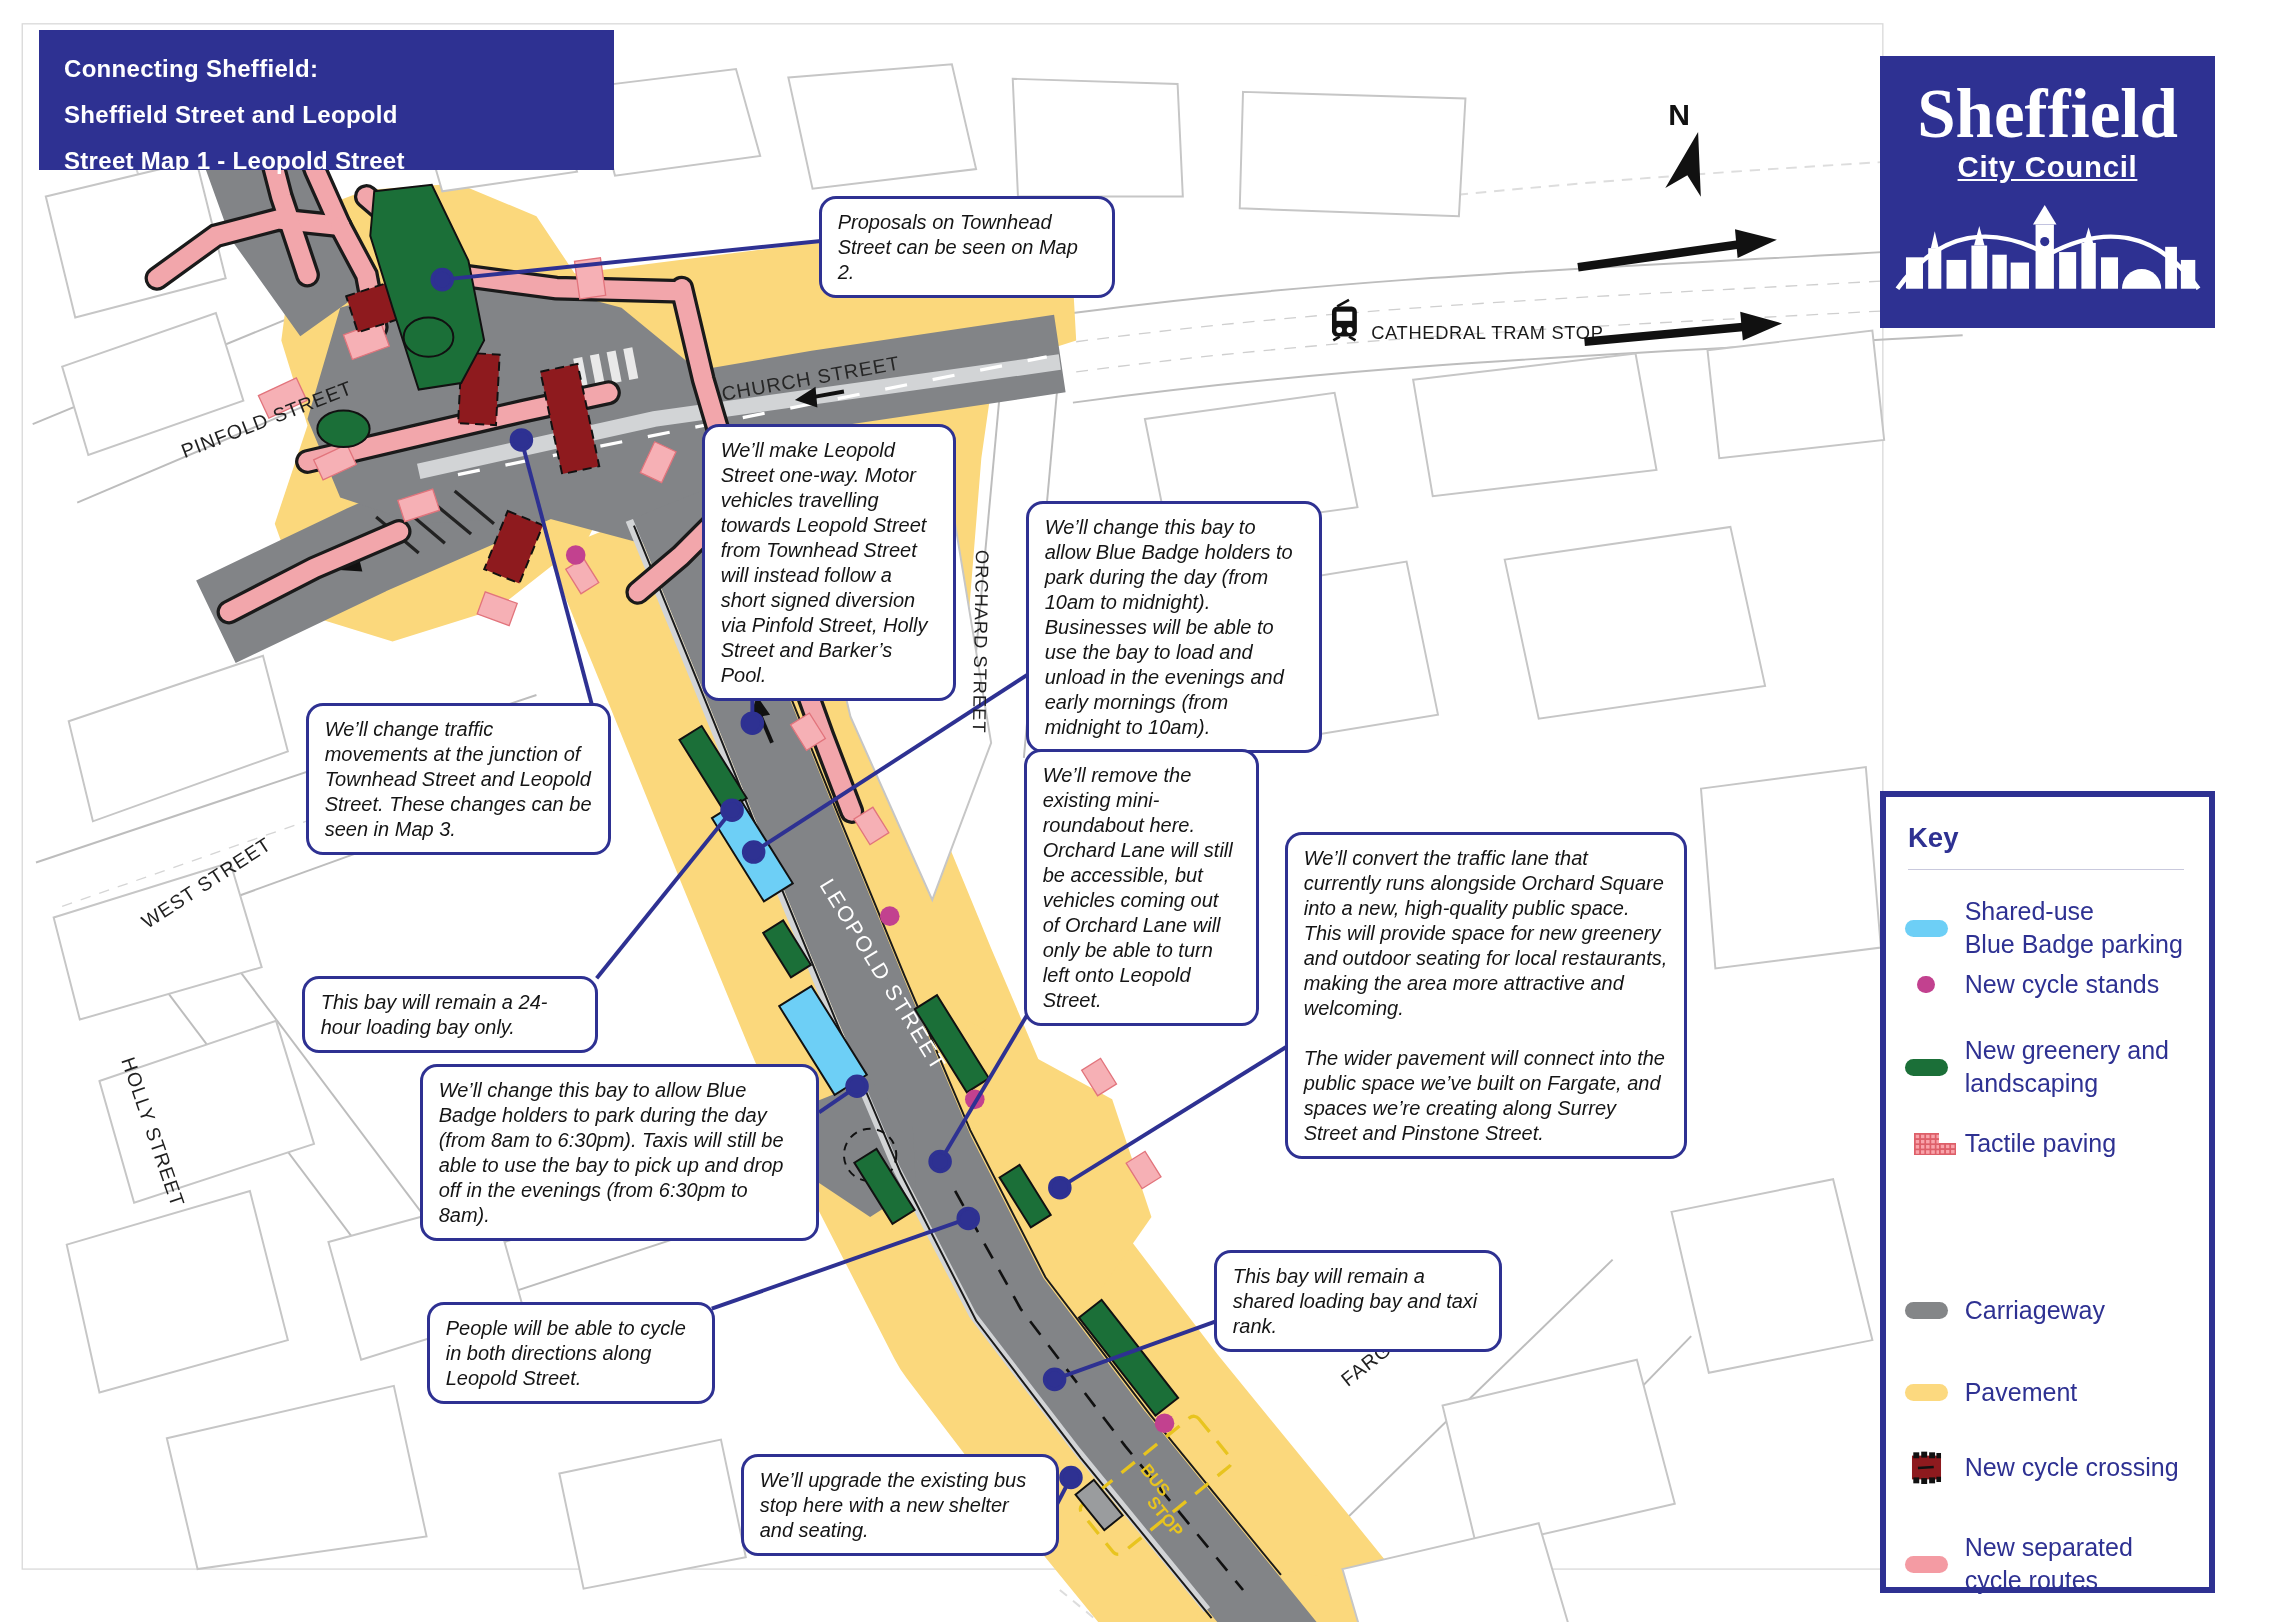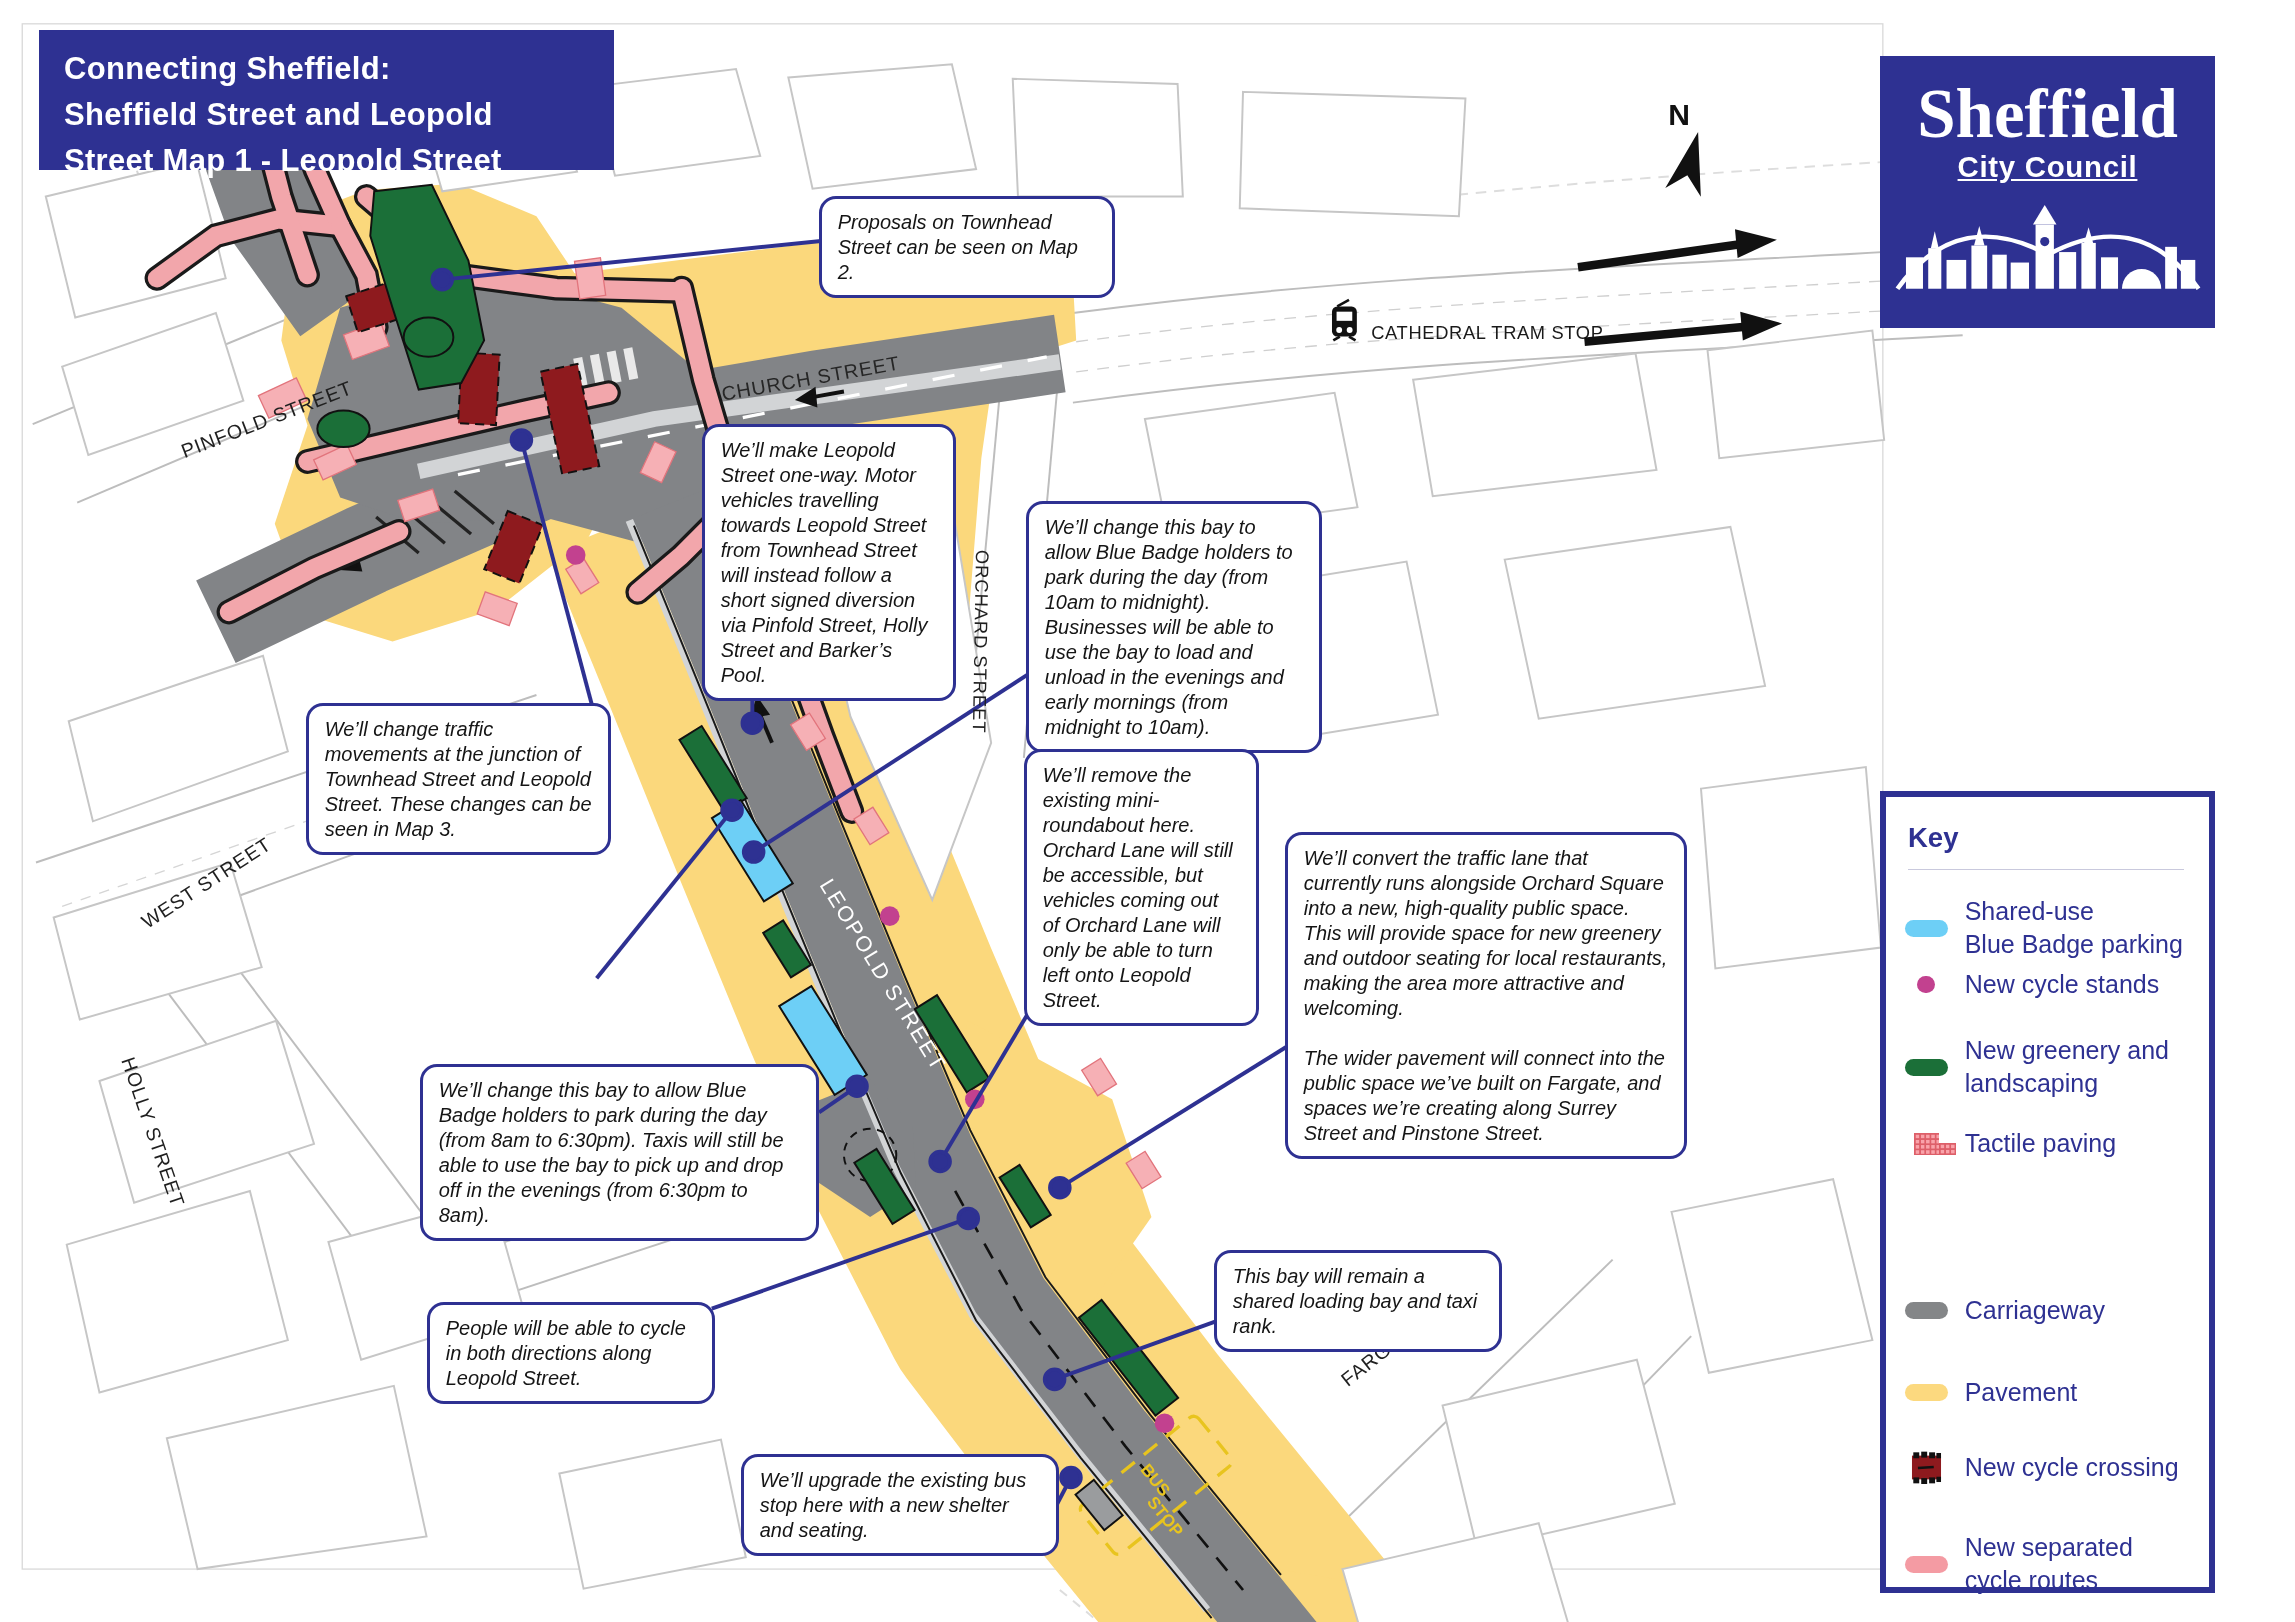--- a/index.html
+++ b/index.html
@@ -2,21 +2,21 @@
 <html style="font-size:10.5px"><head>
 <meta charset="utf-8">
 <style>
   html,body{margin:0;padding:0;background:#fff;font-family:"Liberation Sans",sans-serif;}
   #canvas{position:relative;width:2295px;height:1623px;overflow:hidden;background:#fff;}
   #map{position:absolute;left:0;top:0;z-index:1;}
   .callout{position:absolute;z-index:20;background:#fff;border:3.9px solid #2e3192;border-radius:17px;
            padding:10.5px 15.7px;font-size:20px;line-height:1.25;color:#151515;white-space:pre-line;box-sizing:border-box;font-style:italic;}
   .title-box{position:absolute;left:39px;top:30px;width:575px;height:140px;background:#2e3192;color:#fff;
              padding:15.7px 0 0 25px;box-sizing:border-box;z-index:30;}
-  .title-box div{font-size:31px;font-weight:700;line-height:46px;letter-spacing:0.3px;}
+  .title-box div{font-size:24px;font-weight:700;line-height:46px;letter-spacing:0.3px;}
   .logo-box{position:absolute;left:1880px;top:56px;width:335px;height:272px;background:#2e3192;z-index:30;text-align:center;overflow:hidden;}
   .logo-sheffield{font-family:"Liberation Serif",serif;font-weight:700;color:#fff;font-size:69px;margin-top:22px;line-height:1.05;}
   .logo-city{font-size:29.4px;font-weight:700;color:#fff;letter-spacing:0.7px;margin-top:0px;text-decoration:underline;}
   .key-panel{position:absolute;left:1880px;top:791px;width:335px;height:802px;background:#fff;
              border:6.5px solid #2e3192;box-sizing:border-box;z-index:30;}
   .key-title{position:absolute;left:22px;top:25px;font-size:27.5px;font-weight:700;color:#2e3192;}
   .key-rule{position:absolute;left:22px;right:25px;top:72px;height:1.3px;background:#c9c9dd;}
   .key-item{position:absolute;left:17px;display:flex;align-items:center;gap:15.7px;}
   .key-icon{width:46px;display:flex;justify-content:center;align-items:center;flex:0 0 auto;}
   .key-label{font-size:25px;color:#2e3192;line-height:1.32;white-space:pre-line;}
@@ -393,19 +393,20 @@
 </div>
 
 <div class="callout" style="left:819px;top:196px;width:296px">Proposals on Townhead Street can be seen on Map 2.</div>
 <div class="callout" style="left:702px;top:424px;width:254px">We’ll make Leopold Street one-way. Motor vehicles travelling towards Leopold Street from Townhead Street will instead follow a short signed diversion via Pinfold Street, Holly Street and Barker’s Pool.</div>
 <div class="callout" style="left:1026px;top:501px;width:296px">We’ll change this bay to allow Blue Badge holders to park during the day (from 10am to midnight). Businesses will be able to use the bay to load and unload in the evenings and early mornings (from midnight to 10am).</div>
 <div class="callout" style="left:1024px;top:749px;width:235px">We’ll remove the existing mini-roundabout here. Orchard Lane will still be accessible, but vehicles coming out of Orchard Lane will only be able to turn left onto Leopold Street.</div>
 <div class="callout" style="left:1285px;top:832px;width:402px">We’ll convert the traffic lane that currently runs alongside Orchard Square into a new, high-quality public space. This will provide space for new greenery and outdoor seating for local restaurants, making the area more attractive and welcoming.
 
 The wider pavement will connect into the public space we’ve built on Fargate, and spaces we’re creating along Surrey Street and Pinstone Street.</div>
 <div class="callout" style="left:306px;top:703px;width:305px">We’ll change traffic movements at the junction of Townhead Street and Leopold Street. These changes can be seen in Map 3.</div>
+<div class="callout" style="left:302px;top:976px;width:296px">This bay will remain a 24-hour loading bay only.</div>
 <div class="callout" style="left:420px;top:1064px;width:399px">We’ll change this bay to allow Blue Badge holders to park during the day (from 8am to 6:30pm). Taxis will still be able to use the bay to pick up and drop off in the evenings (from 6:30pm to 8am).</div>
 <div class="callout" style="left:427px;top:1302px;width:288px">People will be able to cycle in both directions along Leopold Street.</div>
 <div class="callout" style="left:741px;top:1454px;width:318px">We’ll upgrade the existing bus stop here with a new shelter and seating.</div>
 <div class="callout" style="left:1214px;top:1250px;width:288px">This bay will remain a shared loading bay and taxi rank.</div>
 
 </div>
 
 
 </body></html>

